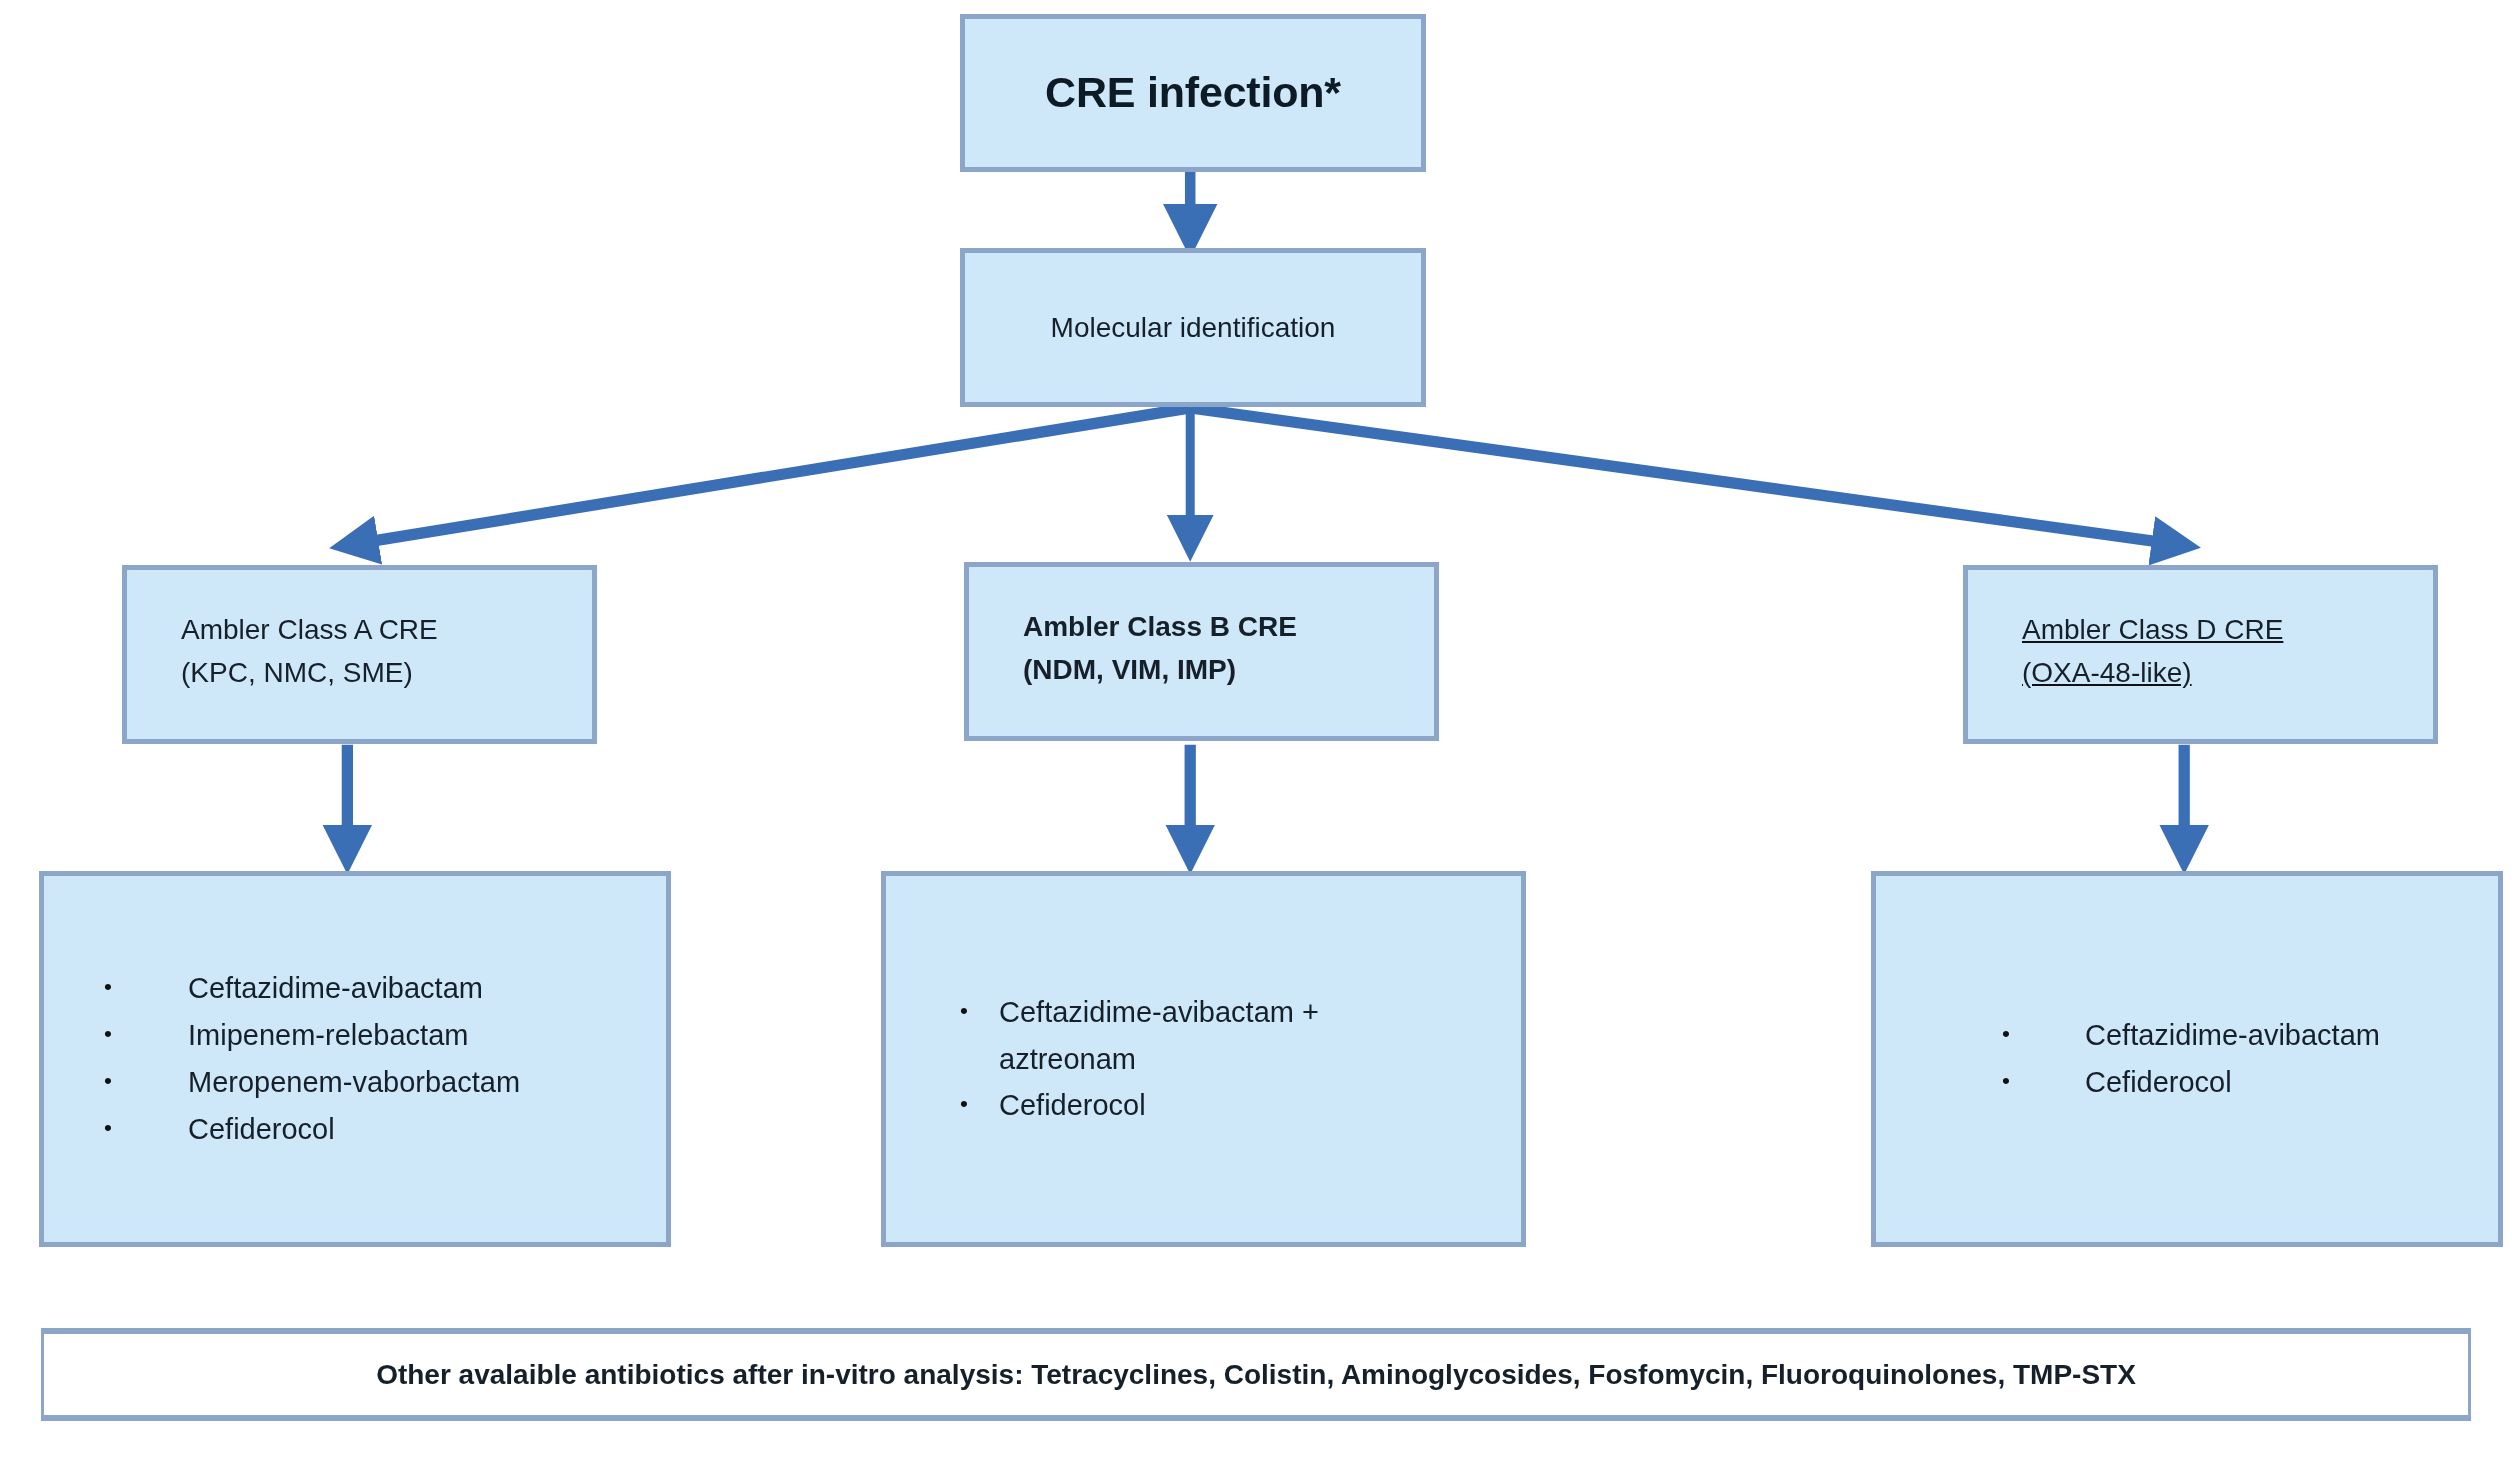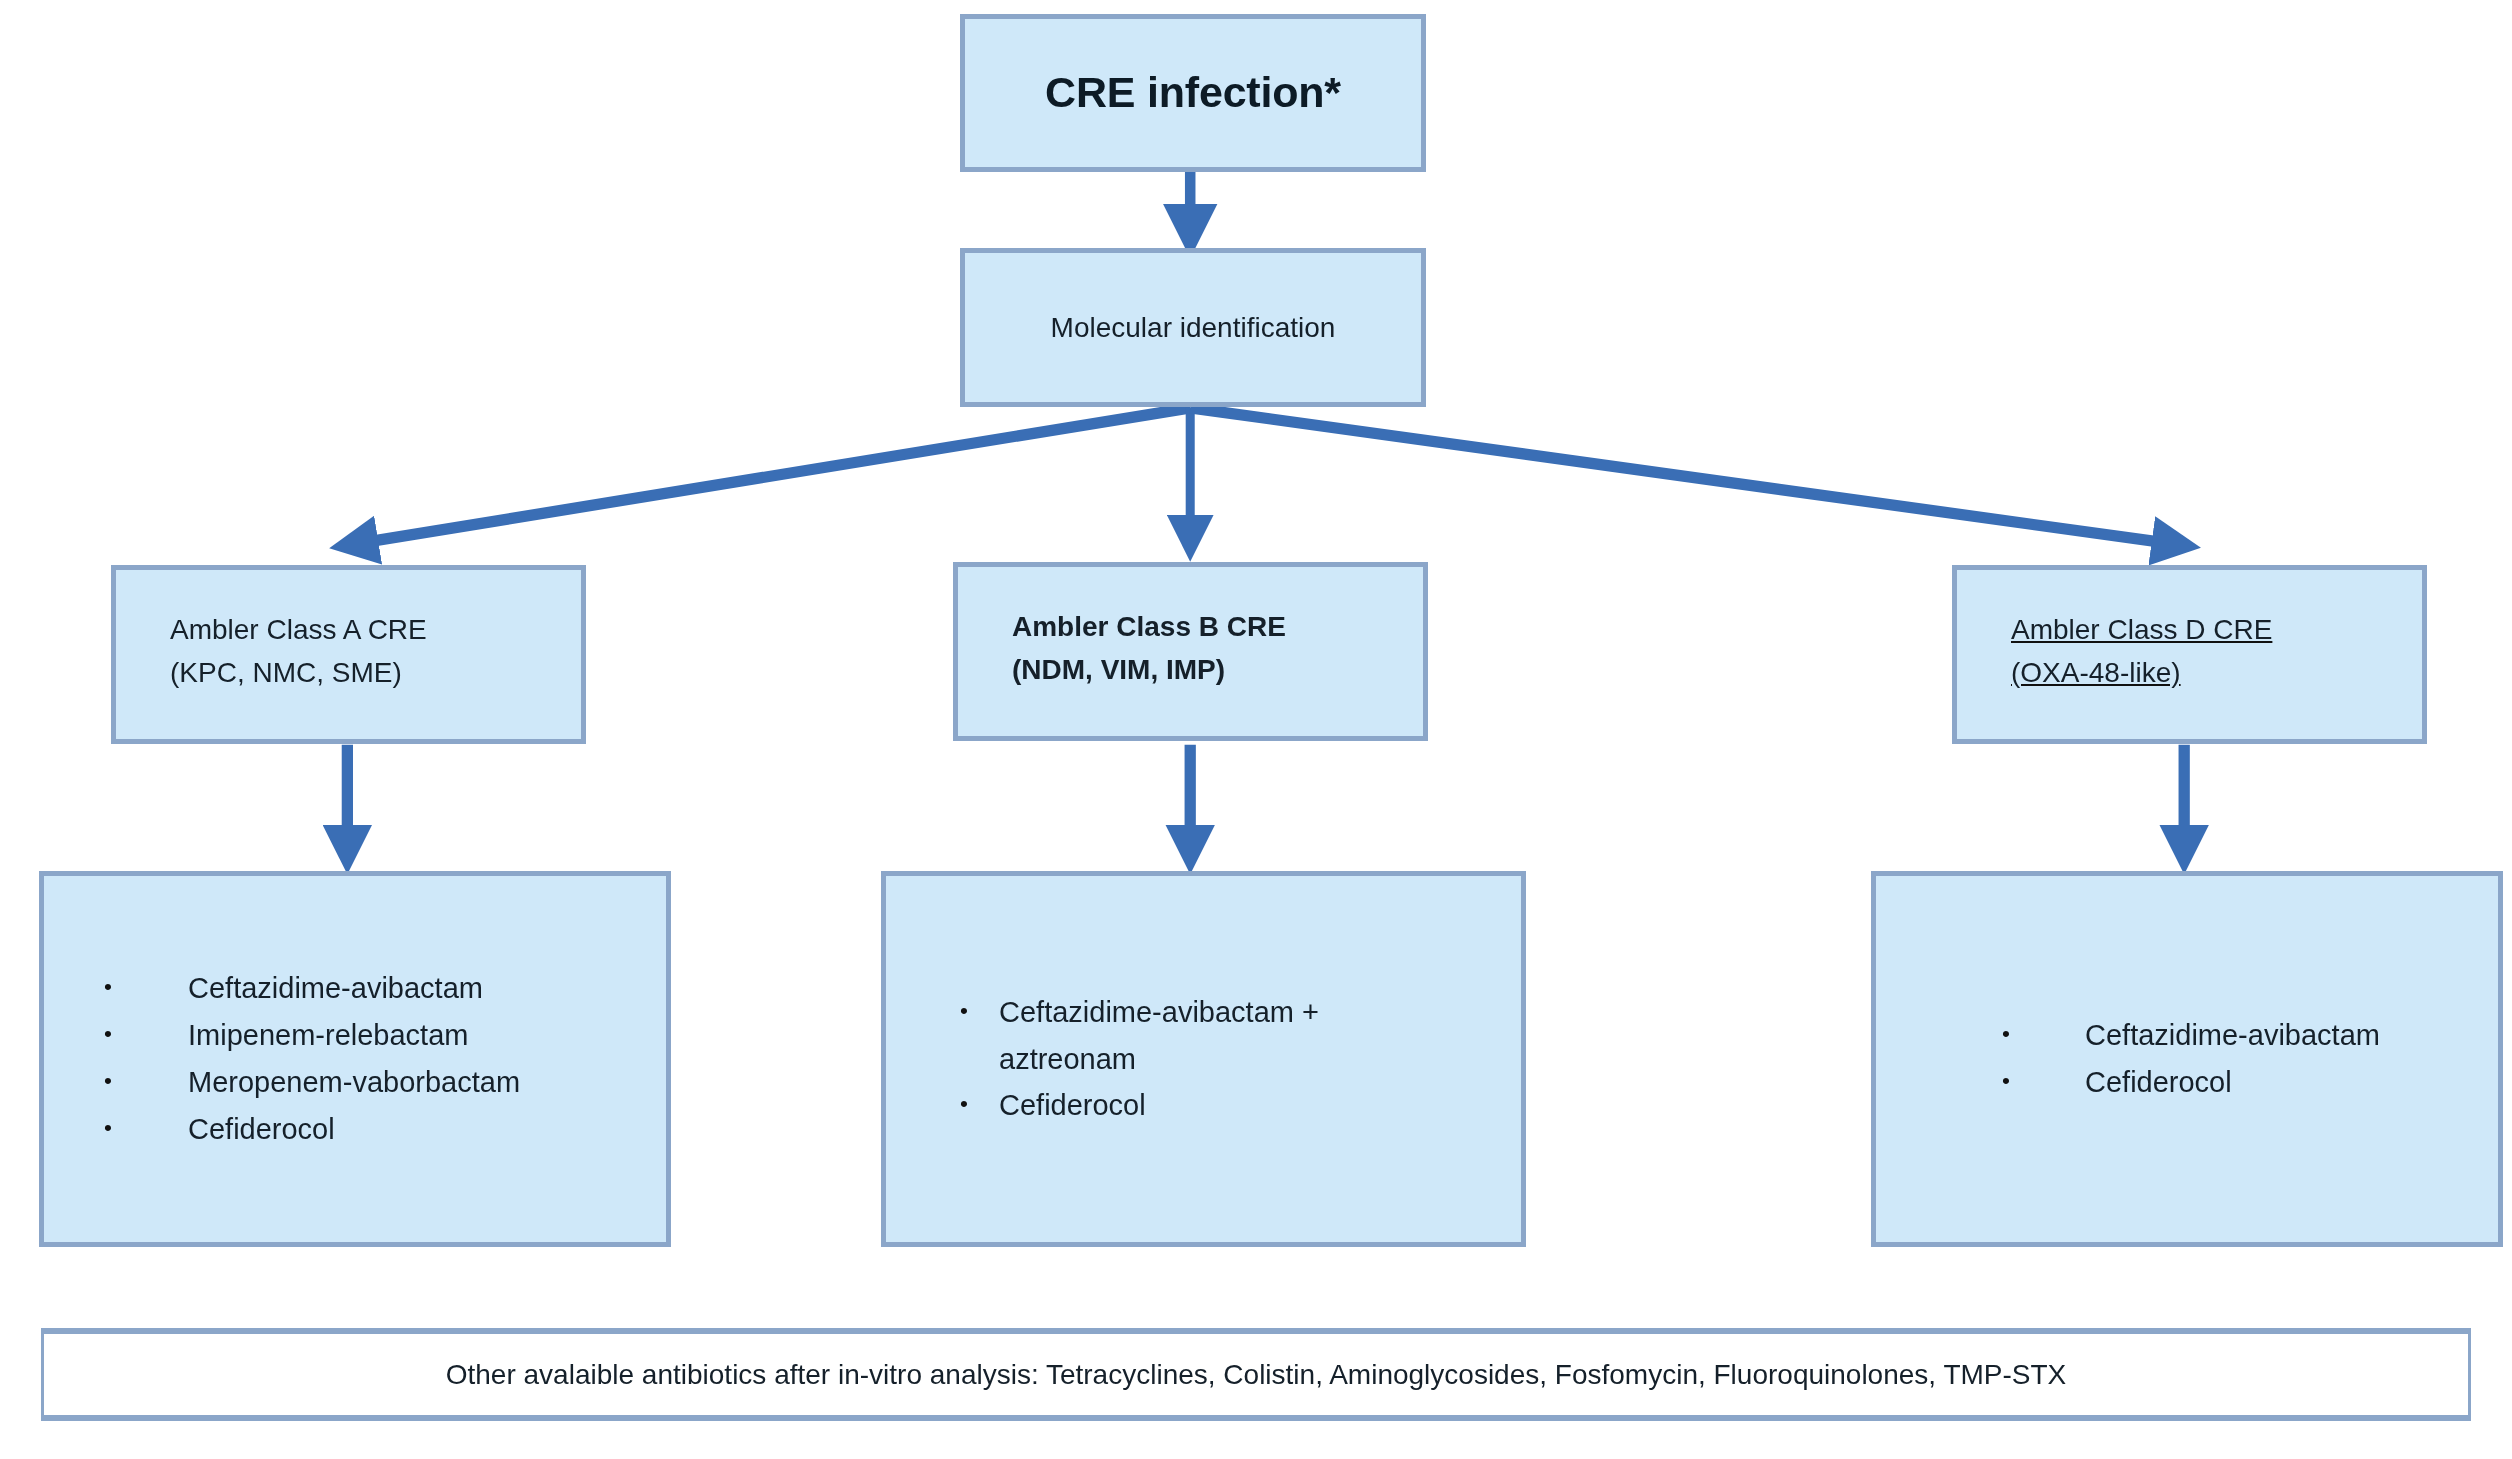--- a/index.html
+++ b/index.html
@@ -54,20 +54,21 @@
     font-size: 28px;
     font-weight: normal;
     text-align: center;
     color: #15202a;
   }
 
   
   .class-box {
     justify-content: flex-start;
     padding-top: 39px;
+    margin-left: 11px;
   }
   .class-line {
     font-size: 28px;
     line-height: 1.52;
     color: #15202a;
     padding-left: 54px;
     text-align: left;
     white-space: nowrap;
   }
 
@@ -223,18 +224,18 @@
         <span class="bullet">•</span>
         <span class="tx-text">Ceftazidime-avibactam</span>
       </li>
       <li class="tx-item">
         <span class="bullet">•</span>
         <span class="tx-text">Cefiderocol</span>
       </li>
     </ul>
   </div>
 
-  <div id="footer-bar" style="left:41px; top:1328px; width:2430px; height:93px;">
+  <div id="footer-bar" style="left:41px; top:1328px; width:2430px; height:93px;font-weight:bold;">
     <div id="footer-text">Other avalaible antibiotics after in-vitro analysis: Tetracyclines, Colistin, Aminoglycosides, Fosfomycin, Fluoroquinolones,  TMP-STX</div>
   </div>
 
 </div>
 
 
 </body></html>

